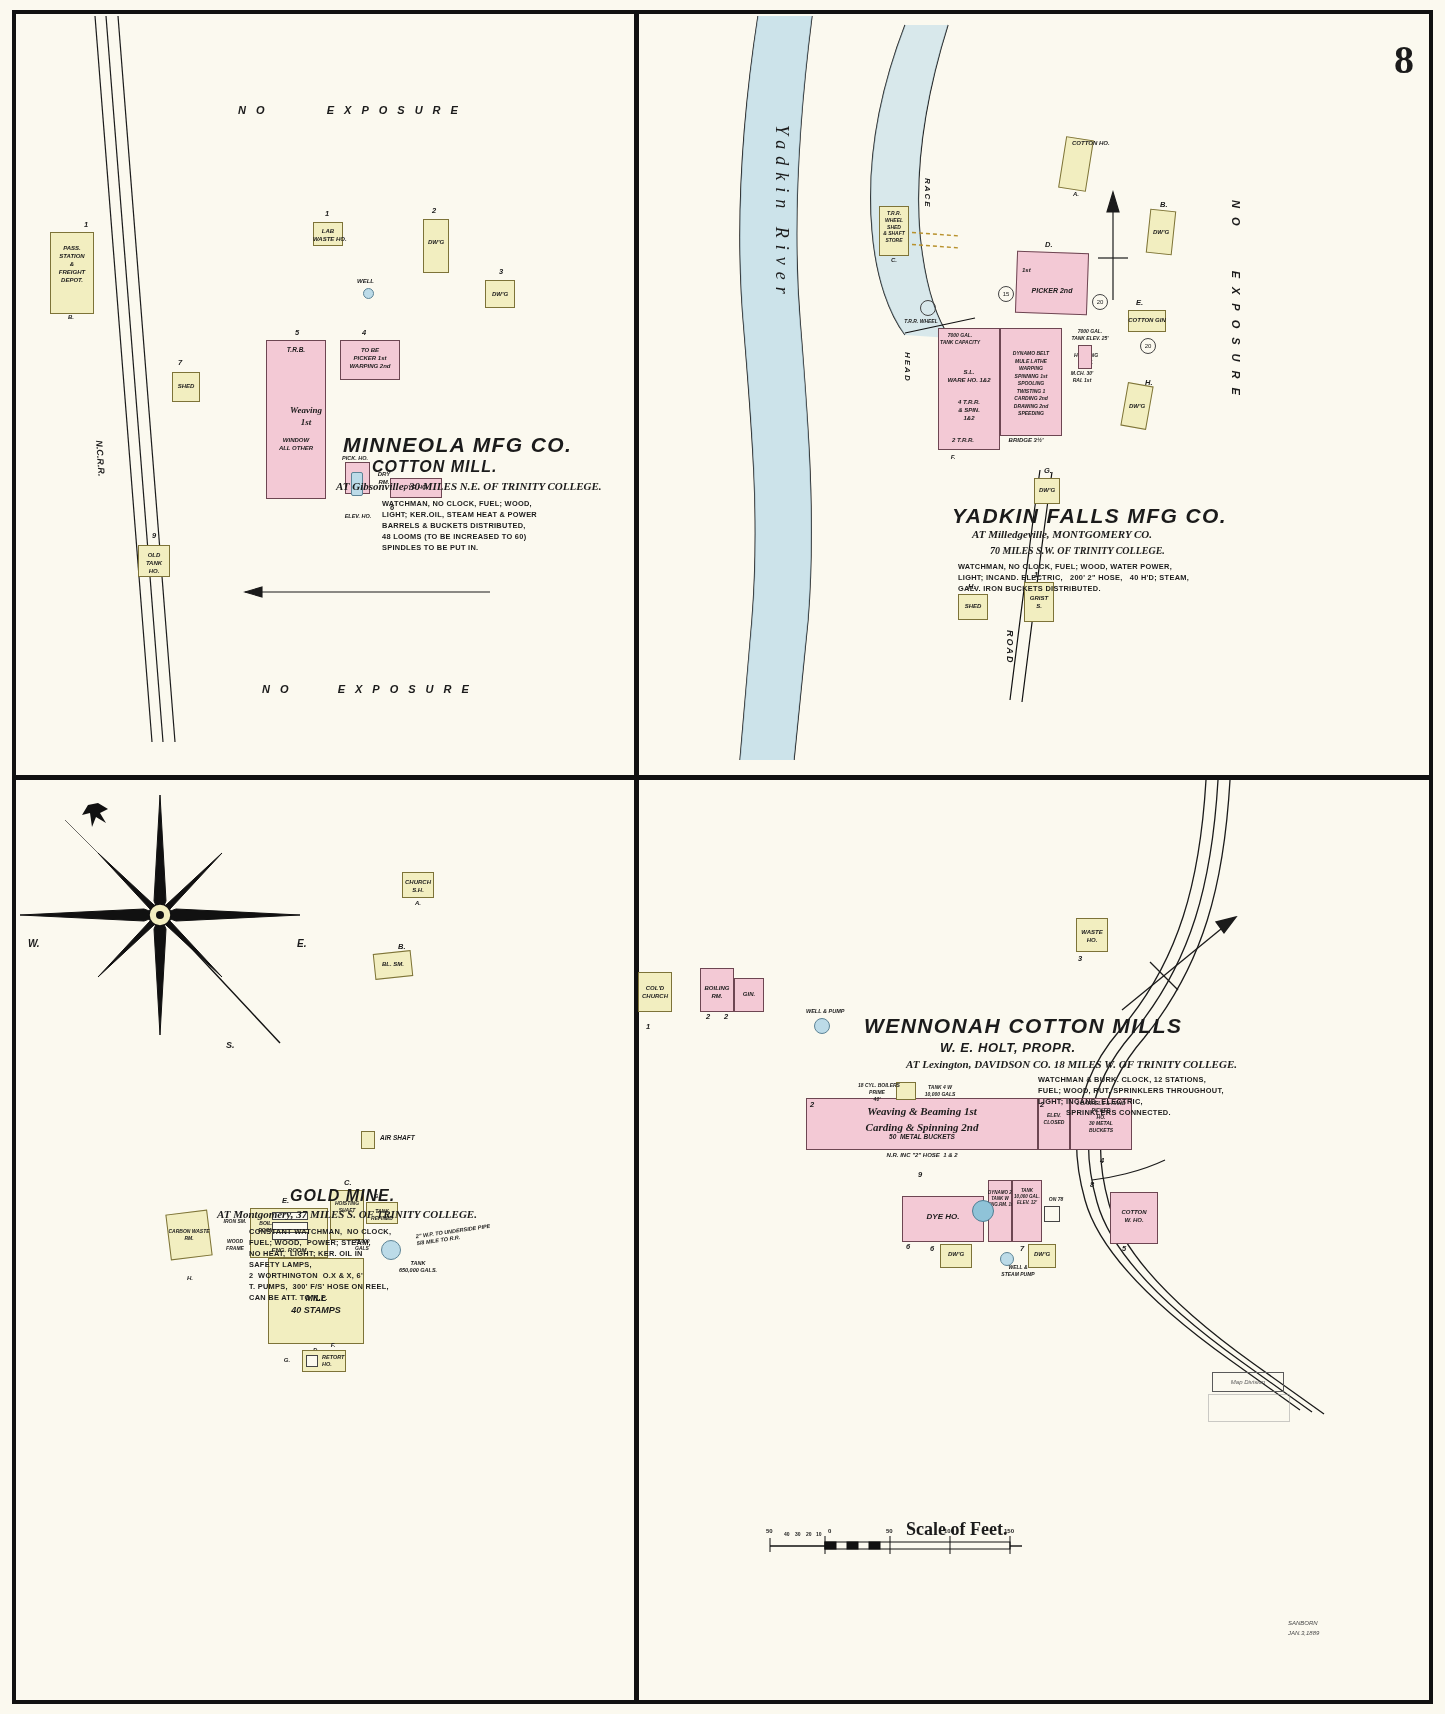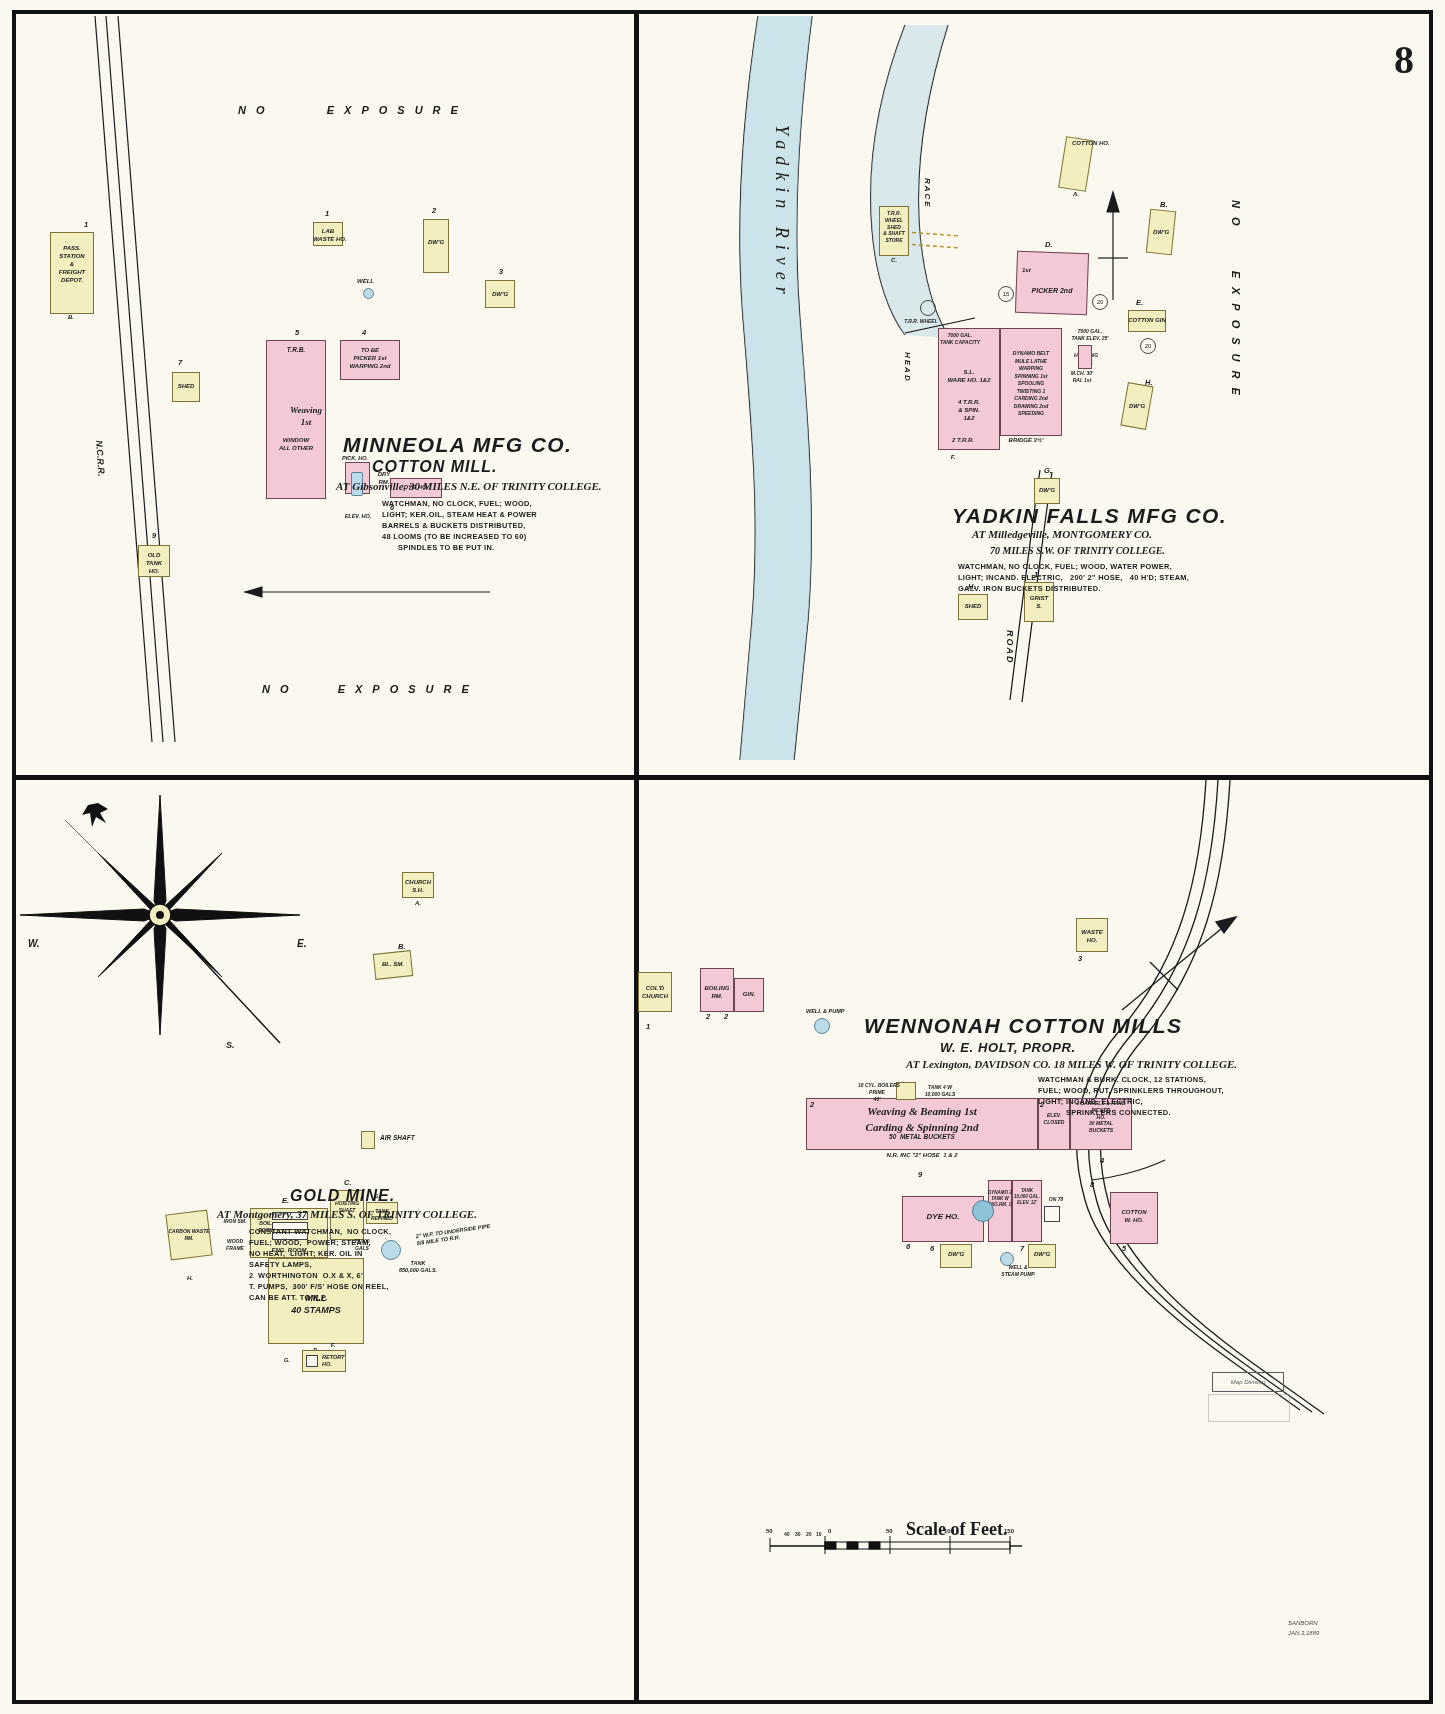--- a/index.html
+++ b/index.html
@@ -221,21 +221,21 @@
   <div style="position:absolute;left:363px;top:288px;width:9px;height:9px;border-radius:50%;background:#bcdbe8;border:1px solid #5d8496;"></div>
   <div class="t" style="left:357px;top:278px;font-size:6px;font-style:italic;font-weight:bold;">WELL</div>
 
   <div class="t title-big" style="left:343px;top:432px;">MINNEOLA MFG CO.</div>
   <div class="t title-mid" style="left:372px;top:457px;">COTTON MILL.</div>
   <div class="t" style="left:336px;top:480px;font-size:11px;font-style:italic;font-family:'Liberation Serif',serif;font-weight:bold;">AT Gibsonville, 30 MILES N.E. OF TRINITY COLLEGE.</div>
   <div class="t fine" style="left:382px;top:498px;">WATCHMAN, NO CLOCK, FUEL; WOOD,</div>
   <div class="t fine" style="left:382px;top:509px;">LIGHT; KER.OIL, STEAM HEAT &amp; POWER</div>
   <div class="t fine" style="left:382px;top:520px;text-align:center;">BARRELS &amp; BUCKETS DISTRIBUTED,</div>
   <div class="t fine" style="left:382px;top:531px;">48 LOOMS (TO BE INCREASED TO 60)</div>
-  <div class="t fine" style="left:398px;top:542px;text-align:right;">SPINDLES TO BE PUT IN.</div>
+  <div class="t fine" style="left:382px;top:542px;text-align:right;">SPINDLES TO BE PUT IN.</div>
 
   <div class="t" style="left:770px;top:125px;font-size:18px;font-style:italic;font-family:'Liberation Serif',serif;letter-spacing:7px;writing-mode:vertical-rl;">Yadkin River</div>
   <div class="t" style="left:922px;top:178px;font-size:8px;font-style:italic;font-weight:bold;letter-spacing:2px;writing-mode:vertical-rl;">RACE</div>
   <div class="t" style="left:902px;top:352px;font-size:8px;font-style:italic;font-weight:bold;letter-spacing:2px;writing-mode:vertical-rl;">HEAD</div>
   <div class="t" style="left:1004px;top:630px;font-size:9px;font-style:italic;font-weight:bold;letter-spacing:2px;writing-mode:vertical-rl;">ROAD</div>
   <div class="t" style="left:1228px;top:200px;font-size:11px;font-style:italic;font-weight:bold;letter-spacing:9px;writing-mode:vertical-rl;">NO   EXPOSURE</div>
 
   <div class="bld yellow" style="left:1062px;top:138px;width:28px;height:52px;transform:rotate(9deg);"></div>
   <div class="num" style="left:1072px;top:140px;font-size:6px;">COTTON
 HO.</div>

